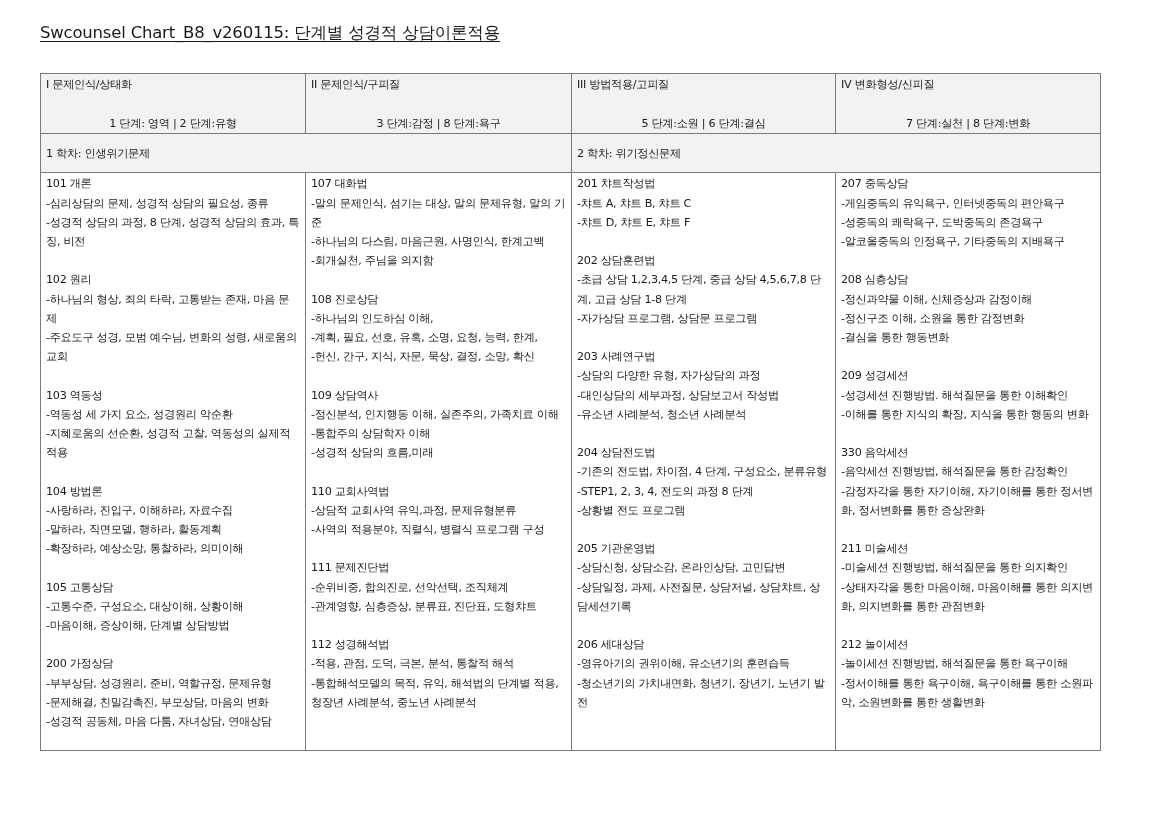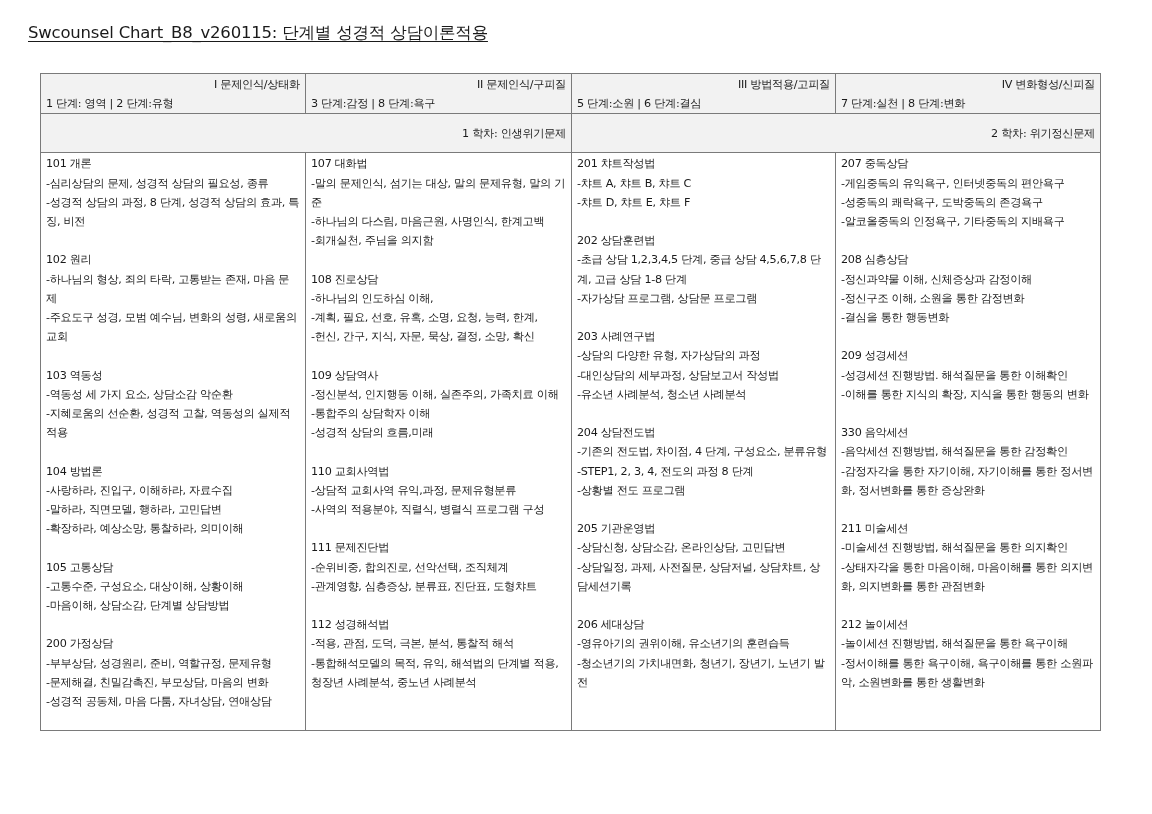--- a/index.html
+++ b/index.html
@@ -2,37 +2,37 @@
 <html><head>
 <meta charset="utf-8">
 <style>
   html, body { margin: 0; padding: 0; background: #ffffff; }
   body {
     width: 1152px; height: 814px; position: relative; overflow: hidden;
     font-family: "DejaVu Sans", "Liberation Sans", sans-serif;
     color: #1a1a1a;
   }
   .doc-title {
-    position: absolute; left: 28px; top: 22px;
+    position: absolute; left: 40px; top: 22px;
     font-size: 16.5px; text-decoration: underline; text-underline-offset: 3px;
     letter-spacing: -0.2px; white-space: nowrap;
   }
   table.chart {
     position: absolute; left: 40px; top: 73px;
     width: 1060px; border-collapse: collapse; table-layout: fixed;
     font-size: 11.2px; line-height: 19.2px;
   }
   table.chart td {
     border: 1px solid #7a7a7a; vertical-align: top; padding: 0 5px;
     letter-spacing: -0.3px;
   }
   .stage-cell { background: #f2f2f2; height: 37px; padding-top: 1px !important; }
-  .stage-name { text-align: right; white-space: nowrap; }
-  .stage-steps { white-space: nowrap; }
-  .term-cell { background: #f2f2f2; height: 38px; text-align: right; vertical-align: middle !important; margin-left: 47px; }
+  .stage-name { text-align: left; white-space: nowrap; }
+  .stage-steps { text-align: center; white-space: nowrap; margin-top: 20px; }
+  .term-cell { background: #f2f2f2; height: 38px; text-align: left; vertical-align: middle !important; margin-left: 47px; }
   .body-cell { height: 556px; padding-top: 1px !important; margin-top: 40px; }
   .module { margin-bottom: 19.2px; }
   .module-title, .module-line { display: block; }
 </style>
 </head>
 <body>
 
 <div class="doc-title">Swcounsel Chart_B8_v260115: 단계별 성경적 상담이론적용</div>
 
 <table class="chart">
@@ -72,33 +72,33 @@
             <span class="module-line">-심리상담의 문제, 성경적 상담의 필요성, 종류</span>
             <span class="module-line">-성경적 상담의 과정, 8 단계, 성경적 상담의 효과, 특징, 비전</span>
           </div>
           <div class="module">
             <span class="module-title">102 원리</span>
             <span class="module-line">-하나님의 형상, 죄의 타락, 고통받는 존재, 마음 문제</span>
             <span class="module-line">-주요도구 성경, 모범 예수님, 변화의 성령, 새로움의 교회</span>
           </div>
           <div class="module">
             <span class="module-title">103 역동성</span>
-            <span class="module-line">-역동성 세 가지 요소, 상담소감 악순환</span>
+            <span class="module-line">-역동성 세 가지 요소, 성경원리 악순환</span>
             <span class="module-line">-지혜로움의 선순환, 성경적 고찰, 역동성의 실제적 적용</span>
           </div>
           <div class="module">
             <span class="module-title">104 방법론</span>
             <span class="module-line">-사랑하라, 진입구, 이해하라, 자료수집</span>
-            <span class="module-line">-말하라, 직면모델, 행하라, 고민답변</span>
+            <span class="module-line">-말하라, 직면모델, 행하라, 활동계획</span>
             <span class="module-line">-확장하라, 예상소망, 통찰하라, 의미이해</span>
           </div>
           <div class="module">
             <span class="module-title">105 고통상담</span>
             <span class="module-line">-고통수준, 구성요소, 대상이해, 상황이해</span>
-            <span class="module-line">-마음이해, 상담소감, 단계별 상담방법</span>
+            <span class="module-line">-마음이해, 증상이해, 단계별 상담방법</span>
           </div>
           <div class="module">
             <span class="module-title">200 가정상담</span>
             <span class="module-line">-부부상담, 성경원리, 준비, 역할규정, 문제유형</span>
             <span class="module-line">-문제해결, 친밀감촉진, 부모상담, 마음의 변화</span>
             <span class="module-line">-성경적 공동체, 마음 다툼, 자녀상담, 연애상담</span>
           </div>
         </td>
     <td class="body-cell">
           <div class="module">

